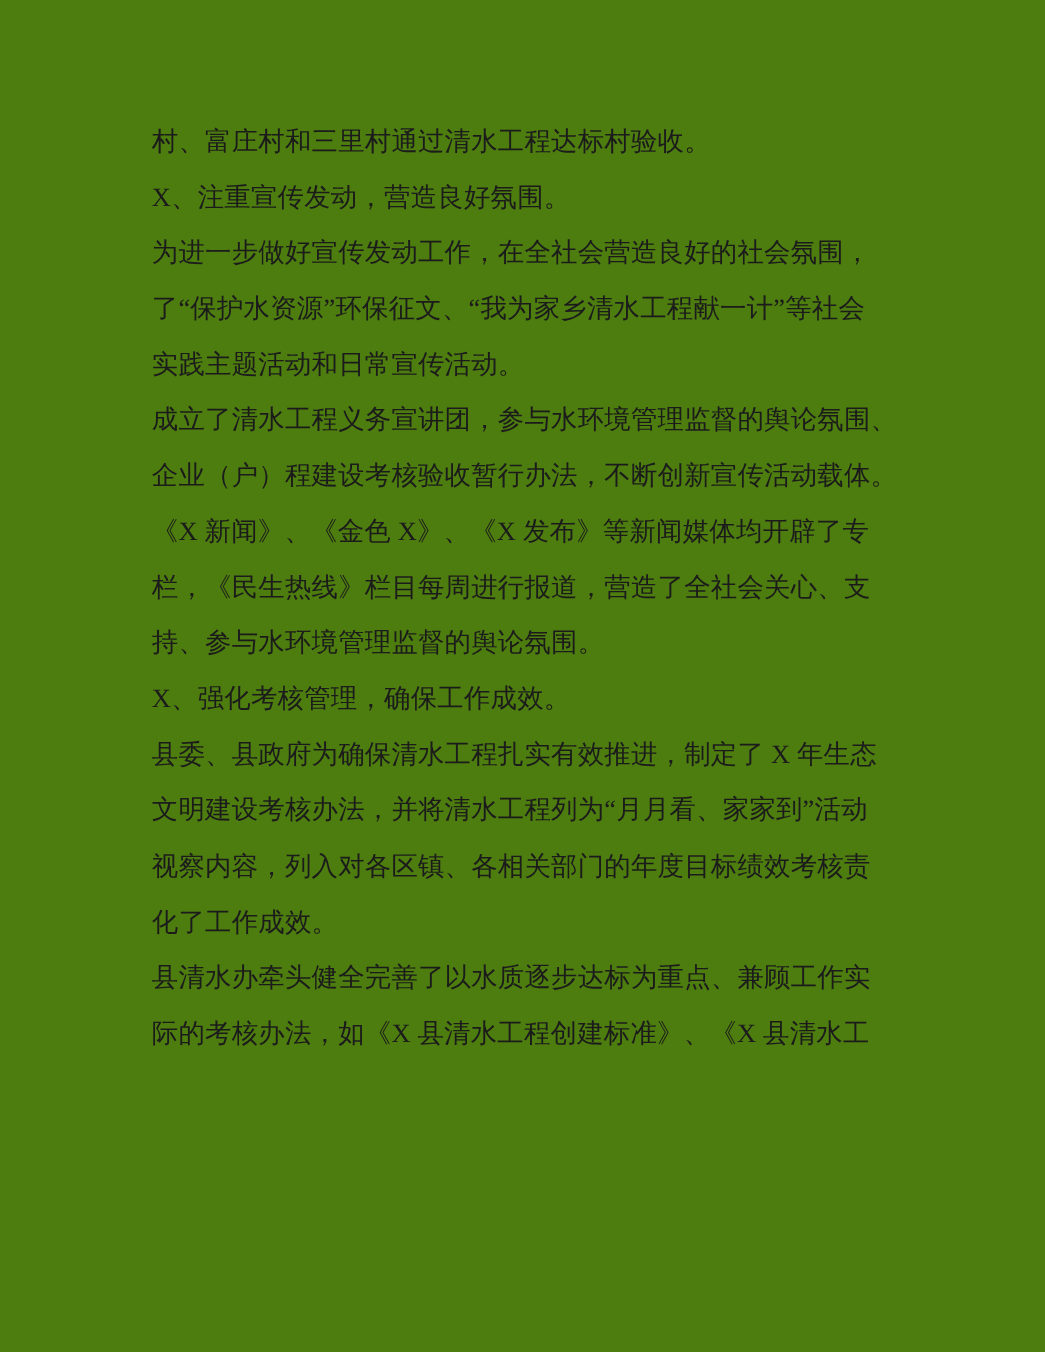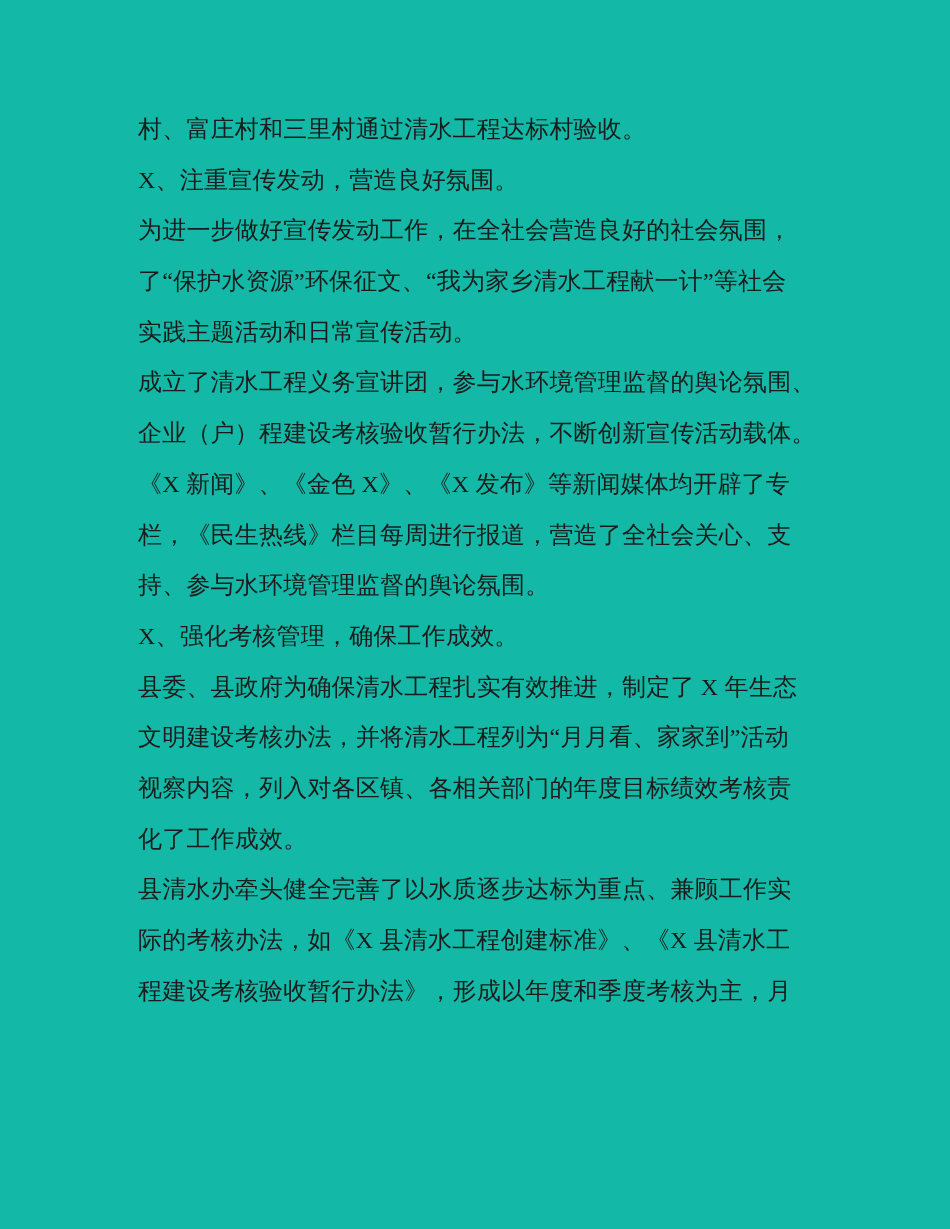--- a/index.html
+++ b/index.html
@@ -9,21 +9,21 @@
   body {
     width: 950px;
     height: 1229px;
     background: #ffffff;
     overflow: hidden;
   }
   .page {
     position: relative;
     width: 950px;
     height: 1229px;
-    background: #14b8a6;
+    background: #4d7c0f;
     font-family: "Liberation Serif", "DejaVu Serif", serif;
     color: #1b1b1b;
     box-sizing: border-box;
   }
   .text-block {
     position: absolute;
     top: 104px;
     left: 138px;
     width: 690px;
   }
@@ -51,15 +51,14 @@
     <div class="doc-line">《X 新闻》、《金色 X》、《X 发布》等新闻媒体均开辟了专</div>
     <div class="doc-line">栏，《民生热线》栏目每周进行报道，营造了全社会关心、支</div>
     <div class="doc-line">持、参与水环境管理监督的舆论氛围。</div>
     <div class="doc-line">X、强化考核管理，确保工作成效。</div>
     <div class="doc-line">县委、县政府为确保清水工程扎实有效推进，制定了 X 年生态</div>
     <div class="doc-line">文明建设考核办法，并将清水工程列为“月月看、家家到”活动</div>
     <div class="doc-line">视察内容，列入对各区镇、各相关部门的年度目标绩效考核责</div>
     <div class="doc-line">化了工作成效。</div>
     <div class="doc-line">县清水办牵头健全完善了以水质逐步达标为重点、兼顾工作实</div>
     <div class="doc-line">际的考核办法，如《X 县清水工程创建标准》、《X 县清水工</div>
-    <div class="doc-line">程建设考核验收暂行办法》，形成以年度和季度考核为主，月</div>
   </div>
 </div>
 
 </body></html>

